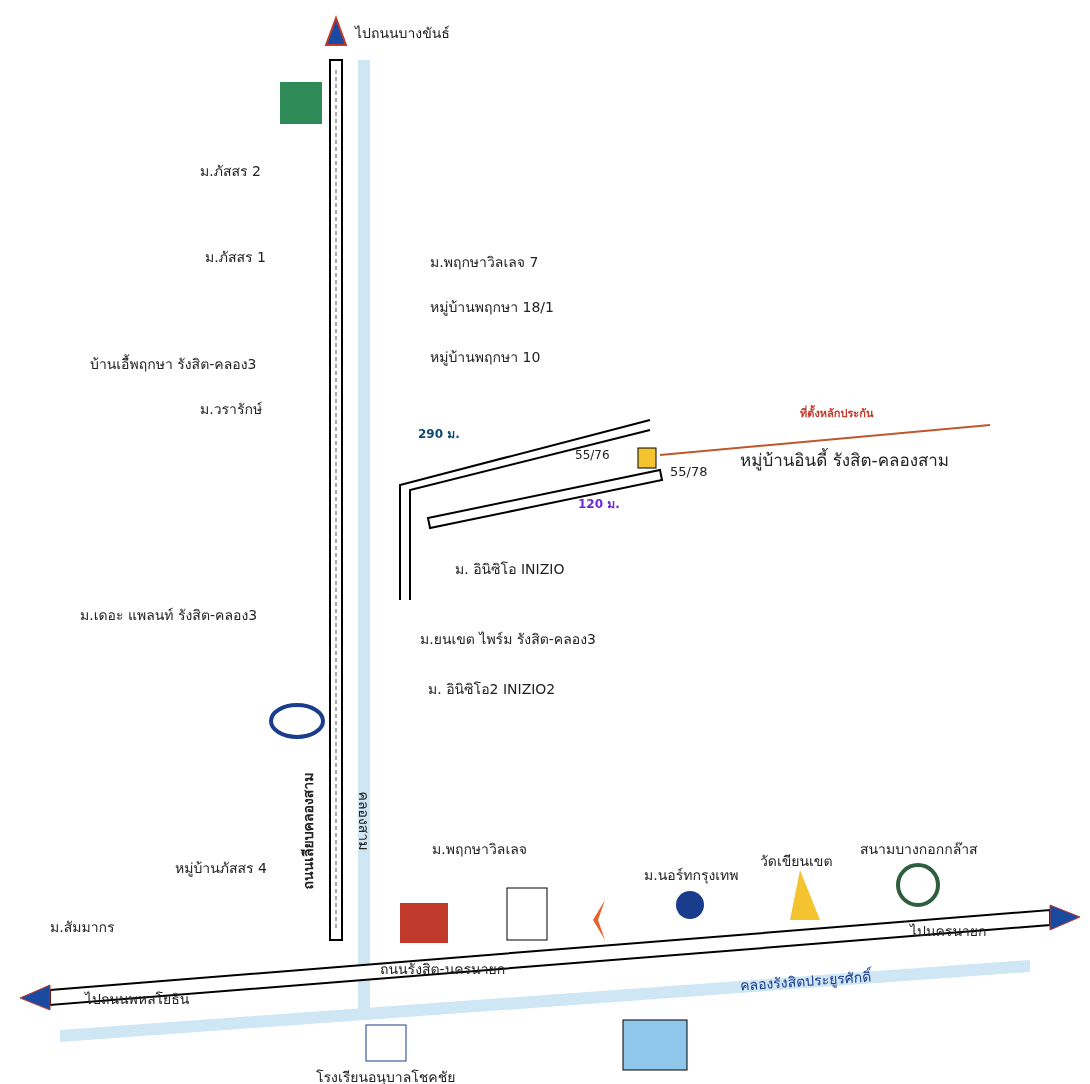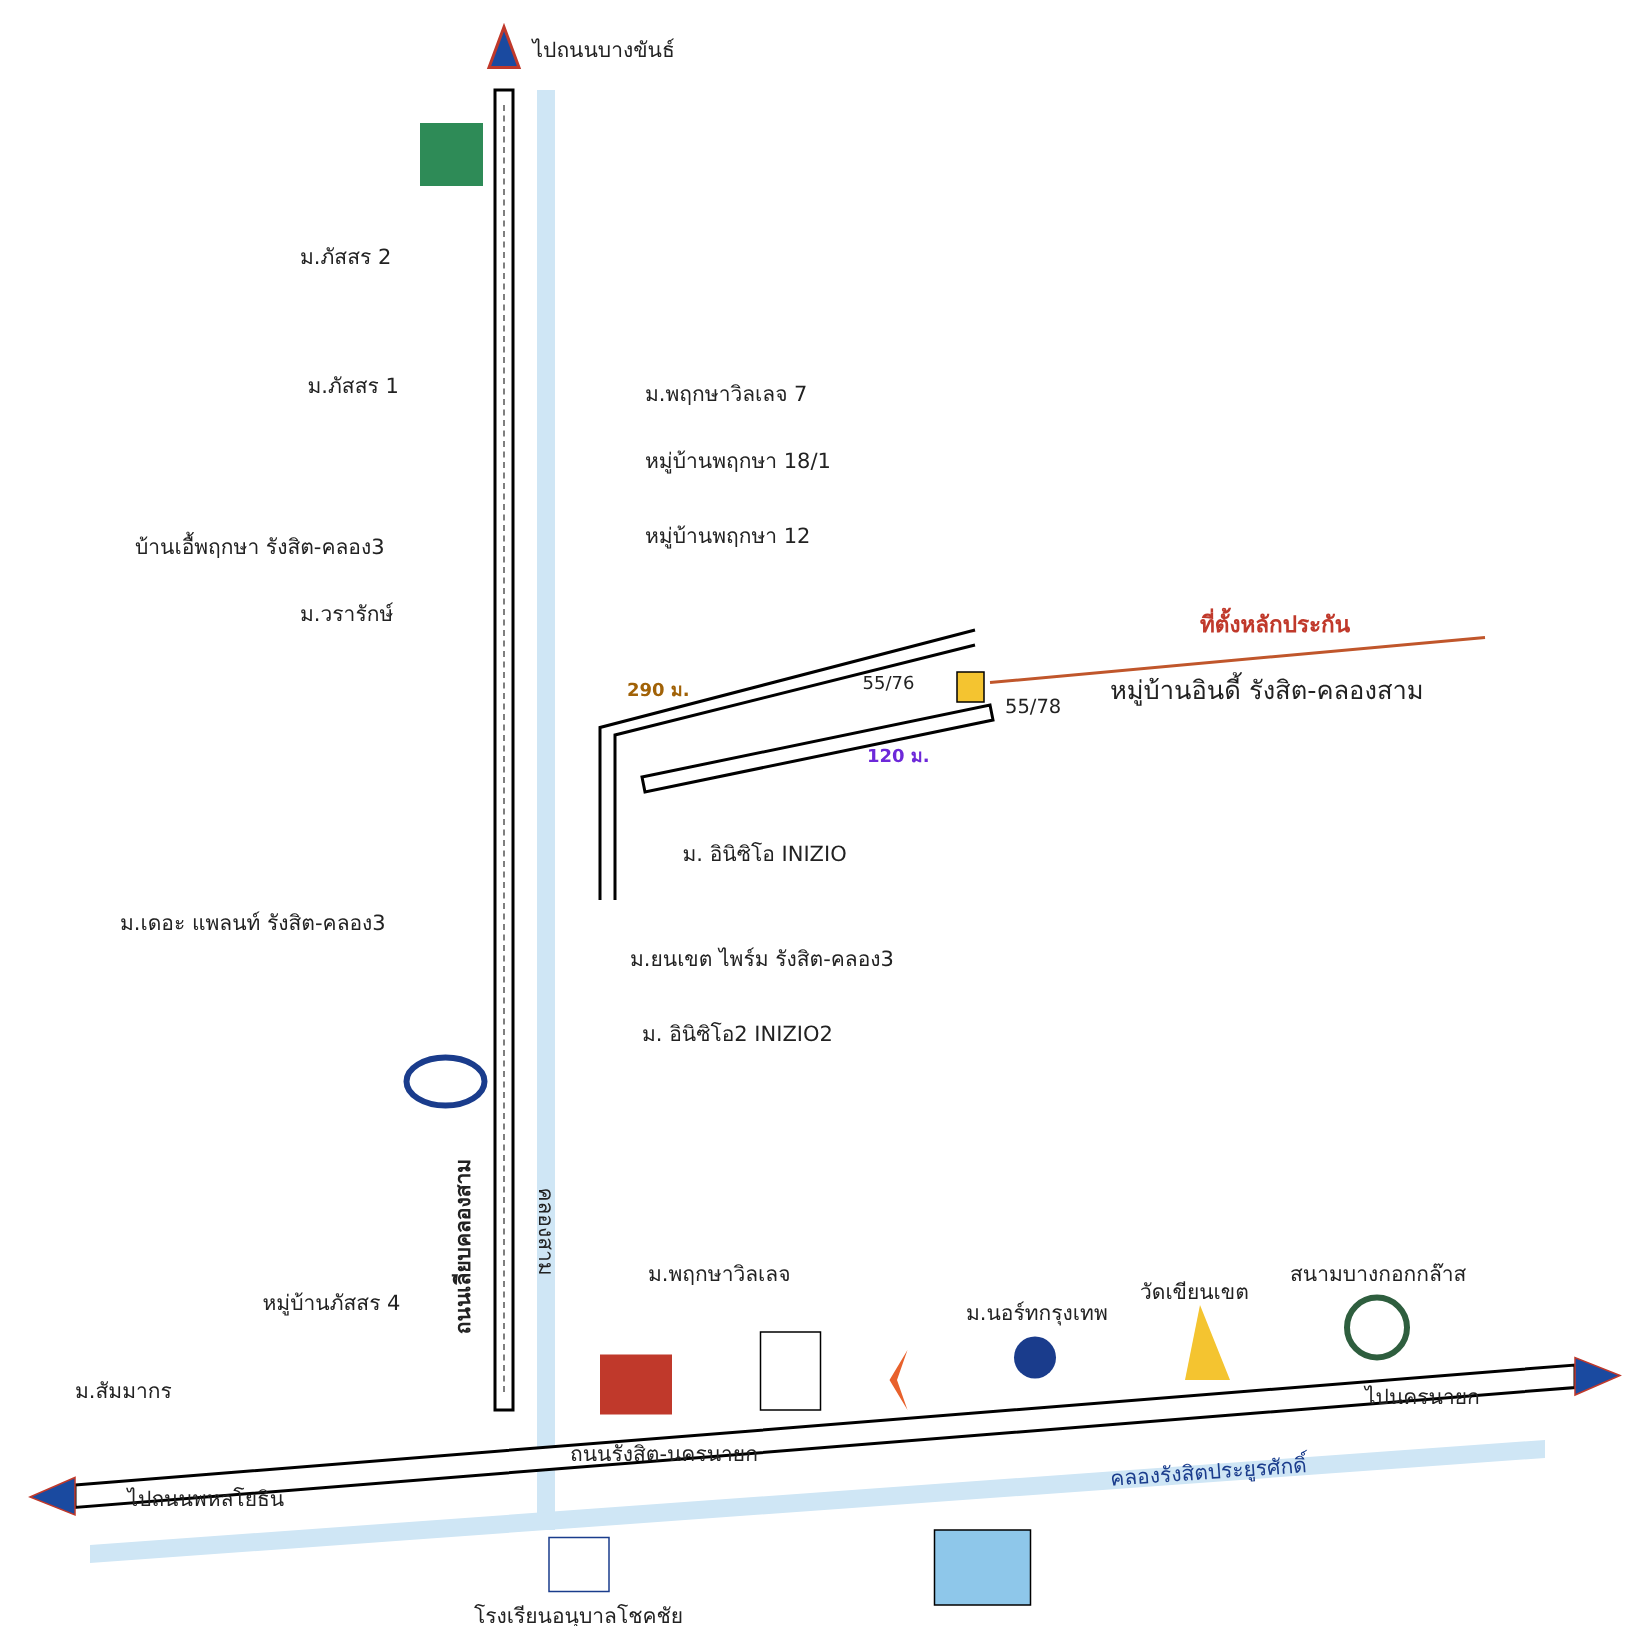--- a/index.html
+++ b/index.html
@@ -42,38 +42,38 @@
 </svg>
 
 <div class="lbl" style="left:355px;top:22px">ไปถนนบางขันธ์</div>
 <div class="lbl" style="left:910px;top:920px">ไปนครนายก</div>
 <div class="lbl" style="left:85px;top:988px">ไปถนนพหลโยธิน</div>
 <div class="lbl" style="left:380px;top:958px">ถนนรังสิต-นครนายก</div>
 <div class="lbl" style="left:740px;top:970px;color:#1a3c8c;transform:rotate(-4deg)">คลองรังสิตประยูรศักดิ์</div>
 <div class="lbl" style="left:250px;top:820px;font-weight:bold;transform:rotate(-90deg)">ถนนเลียบคลองสาม</div>
 <div class="lbl" style="left:335px;top:810px;transform:rotate(90deg)">คลองสาม</div>
 
-<div class="lbl" style="left:800px;top:404px;color:#c0392b;font-weight:bold;font-size:15px">ที่ตั้งหลักประกัน</div>
+<div class="lbl" style="left:800px;top:404px;color:#c0392b;font-weight:bold;font-size:11px">ที่ตั้งหลักประกัน</div>
 <div class="lbl" style="left:740px;top:446px;font-weight:normal;font-size:17px">หมู่บ้านอินดี้ รังสิต-คลองสาม</div>
 <div class="lbl" style="left:575px;top:448px;font-size:12px">55/76</div>
 <div class="lbl" style="left:670px;top:464px;font-size:13px">55/78</div>
-<div class="lbl" style="left:418px;top:450px;color:#a16207;font-size:12px;font-weight:bold">290 ม.</div>
+<div class="lbl" style="left:418px;top:424px;color:#0c4a6e;font-size:12px;font-weight:bold">290 ม.</div>
 <div class="lbl" style="left:578px;top:494px;color:#6d28d9;font-size:12px;font-weight:bold">120 ม.</div>
 
 <div class="lbl" style="left:200px;top:160px">ม.ภัสสร 2</div>
 <div class="lbl" style="left:205px;top:246px">ม.ภัสสร 1</div>
 <div class="lbl" style="left:90px;top:353px">บ้านเอื้พฤกษา รังสิต-คลอง3</div>
 <div class="lbl" style="left:200px;top:398px">ม.วรารักษ์</div>
 <div class="lbl" style="left:80px;top:604px">ม.เดอะ แพลนท์ รังสิต-คลอง3</div>
 <div class="lbl" style="left:175px;top:857px">หมู่บ้านภัสสร 4</div>
 <div class="lbl" style="left:50px;top:916px">ม.สัมมากร</div>
 
 <div class="lbl" style="left:430px;top:251px">ม.พฤกษาวิลเลจ 7</div>
 <div class="lbl" style="left:430px;top:296px">หมู่บ้านพฤกษา 18/1</div>
-<div class="lbl" style="left:430px;top:346px">หมู่บ้านพฤกษา 12</div>
+<div class="lbl" style="left:430px;top:346px">หมู่บ้านพฤกษา 10</div>
 <div class="lbl" style="left:455px;top:558px">ม. อินิซิโอ INIZIO</div>
 <div class="lbl" style="left:420px;top:628px">ม.ยนเขต ไพร์ม รังสิต-คลอง3</div>
 <div class="lbl" style="left:428px;top:678px">ม. อินิซิโอ2 INIZIO2</div>
 <div class="lbl" style="left:432px;top:838px">ม.พฤกษาวิลเลจ</div>
 
 <div class="lbl" style="left:644px;top:864px">ม.นอร์ทกรุงเทพ</div>
 <div class="lbl" style="left:760px;top:850px">วัดเขียนเขต</div>
 <div class="lbl" style="left:860px;top:838px">สนามบางกอกกล๊าส</div>
 <div class="lbl" style="left:316px;top:1066px">โรงเรียนอนุบาลโชคชัย</div>
 

